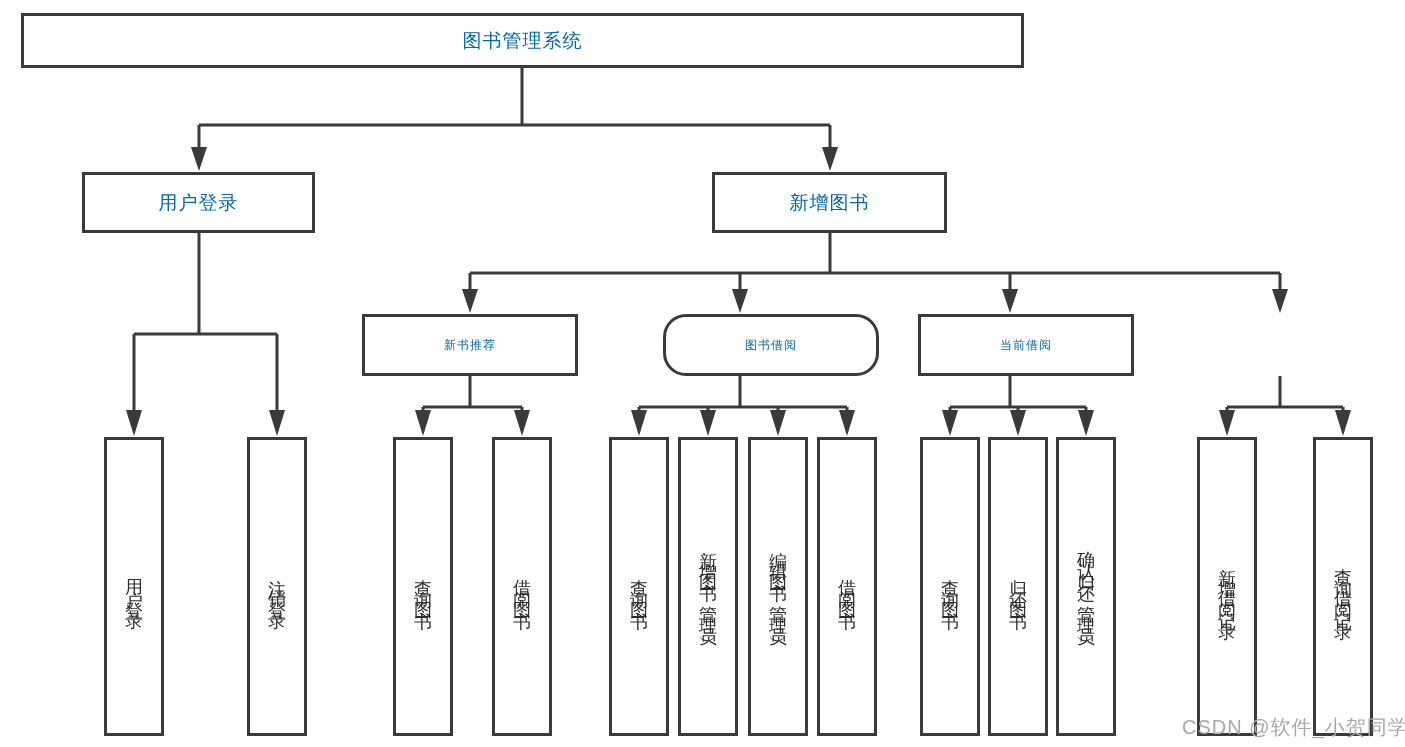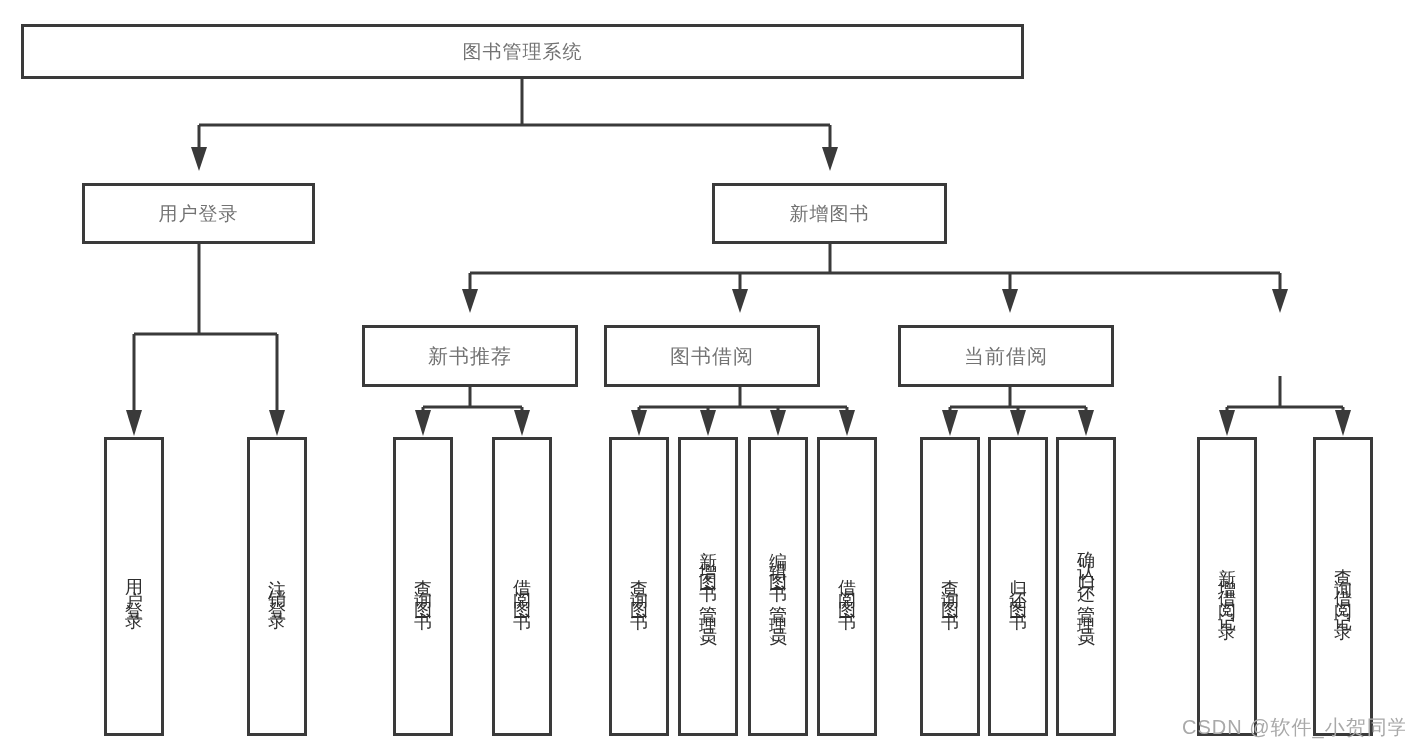--- a/index.html
+++ b/index.html
@@ -32,33 +32,32 @@
   }
   .node {
     position: absolute;
     box-sizing: border-box;
     border: 3px solid #3a3a3a;
     background: #ffffff;
     display: flex;
     align-items: center;
     justify-content: center;
     font-size: 19px;
-    color: #737373;
+    color: #0369a1;
     letter-spacing: 1px;
     white-space: nowrap;
-    margin-top: 11px;
   }
   .node.root {
     left: 21px; top: 13px; width: 1003px; height: 55px;
   }
   .node.lvl2 {
     top: 172px; height: 61px;
   }
   .node.lvl3 {
-    top: 314px; width: 216px; height: 62px; font-size: 20px;
+    top: 314px; width: 216px; height: 62px; font-size: 12px;
   }
   .leaf {
     position: absolute;
     box-sizing: border-box;
     top: 437px;
     width: 60px;
     height: 299px;
     border: 3px solid #3a3a3a;
     background: #ffffff;
     display: flex;
@@ -131,22 +130,22 @@
       <polygon points="1335,410 1351,410 1343,436"></polygon>
     </g>
   </svg>
 
   <div class="node root">图书管理系统</div>
 
   <div class="node lvl2" style="left:82px; width:233px;">用户登录</div>
   <div class="node lvl2" style="left:712px; width:235px;">新增图书</div>
 
   <div class="node lvl3" style="left:362px;">新书推荐</div>
-  <div class="node lvl3" style="left:604px;">图书借阅</div>
-  <div class="node lvl3" style="left:898px;">当前借阅</div>
+  <div class="node lvl3" style="left:663px;border-radius:23px;">图书借阅</div>
+  <div class="node lvl3" style="left:918px;">当前借阅</div>
 
   <div class="leaf" style="left:104px;">
     <span>用户登录</span>
   </div>
   <div class="leaf" style="left:247px;">
     <span>注销登录</span>
   </div>
 
   <div class="leaf" style="left:393px;">
     <span>查询图书</span>

